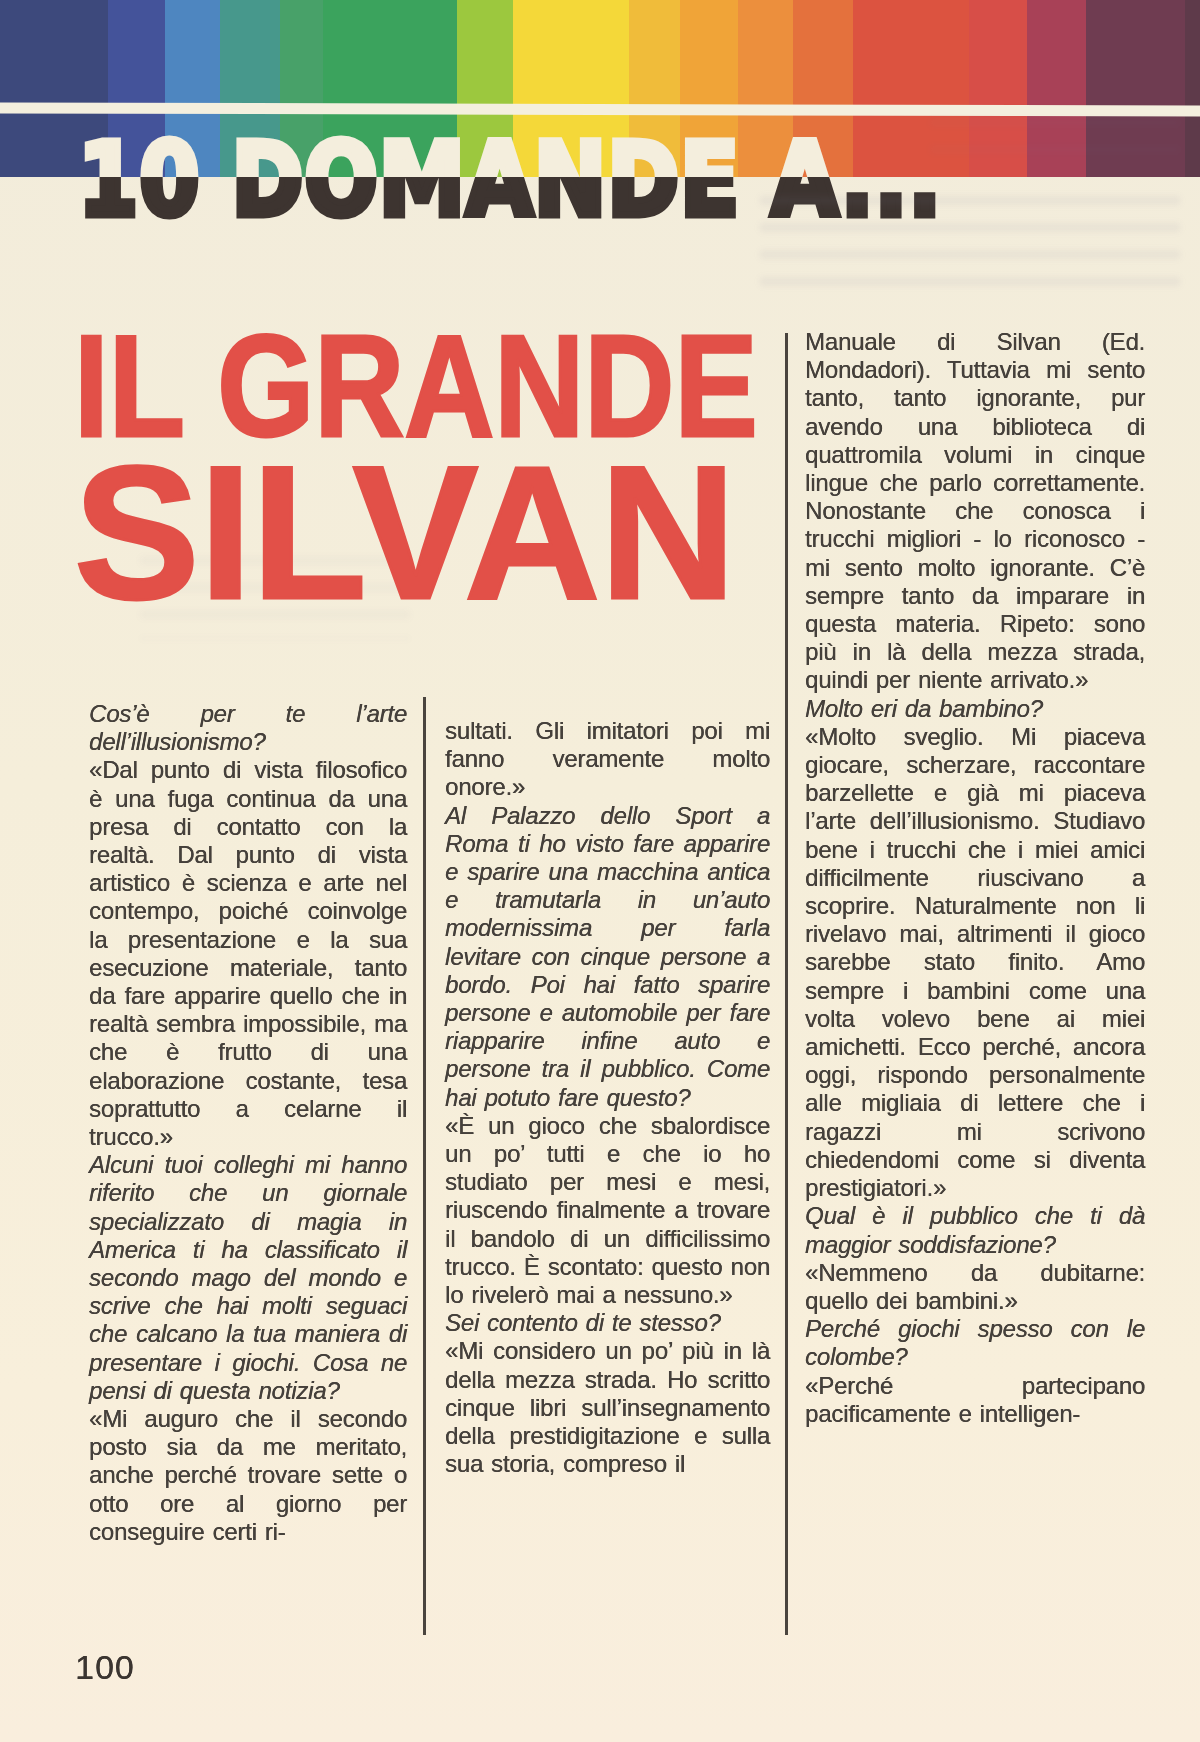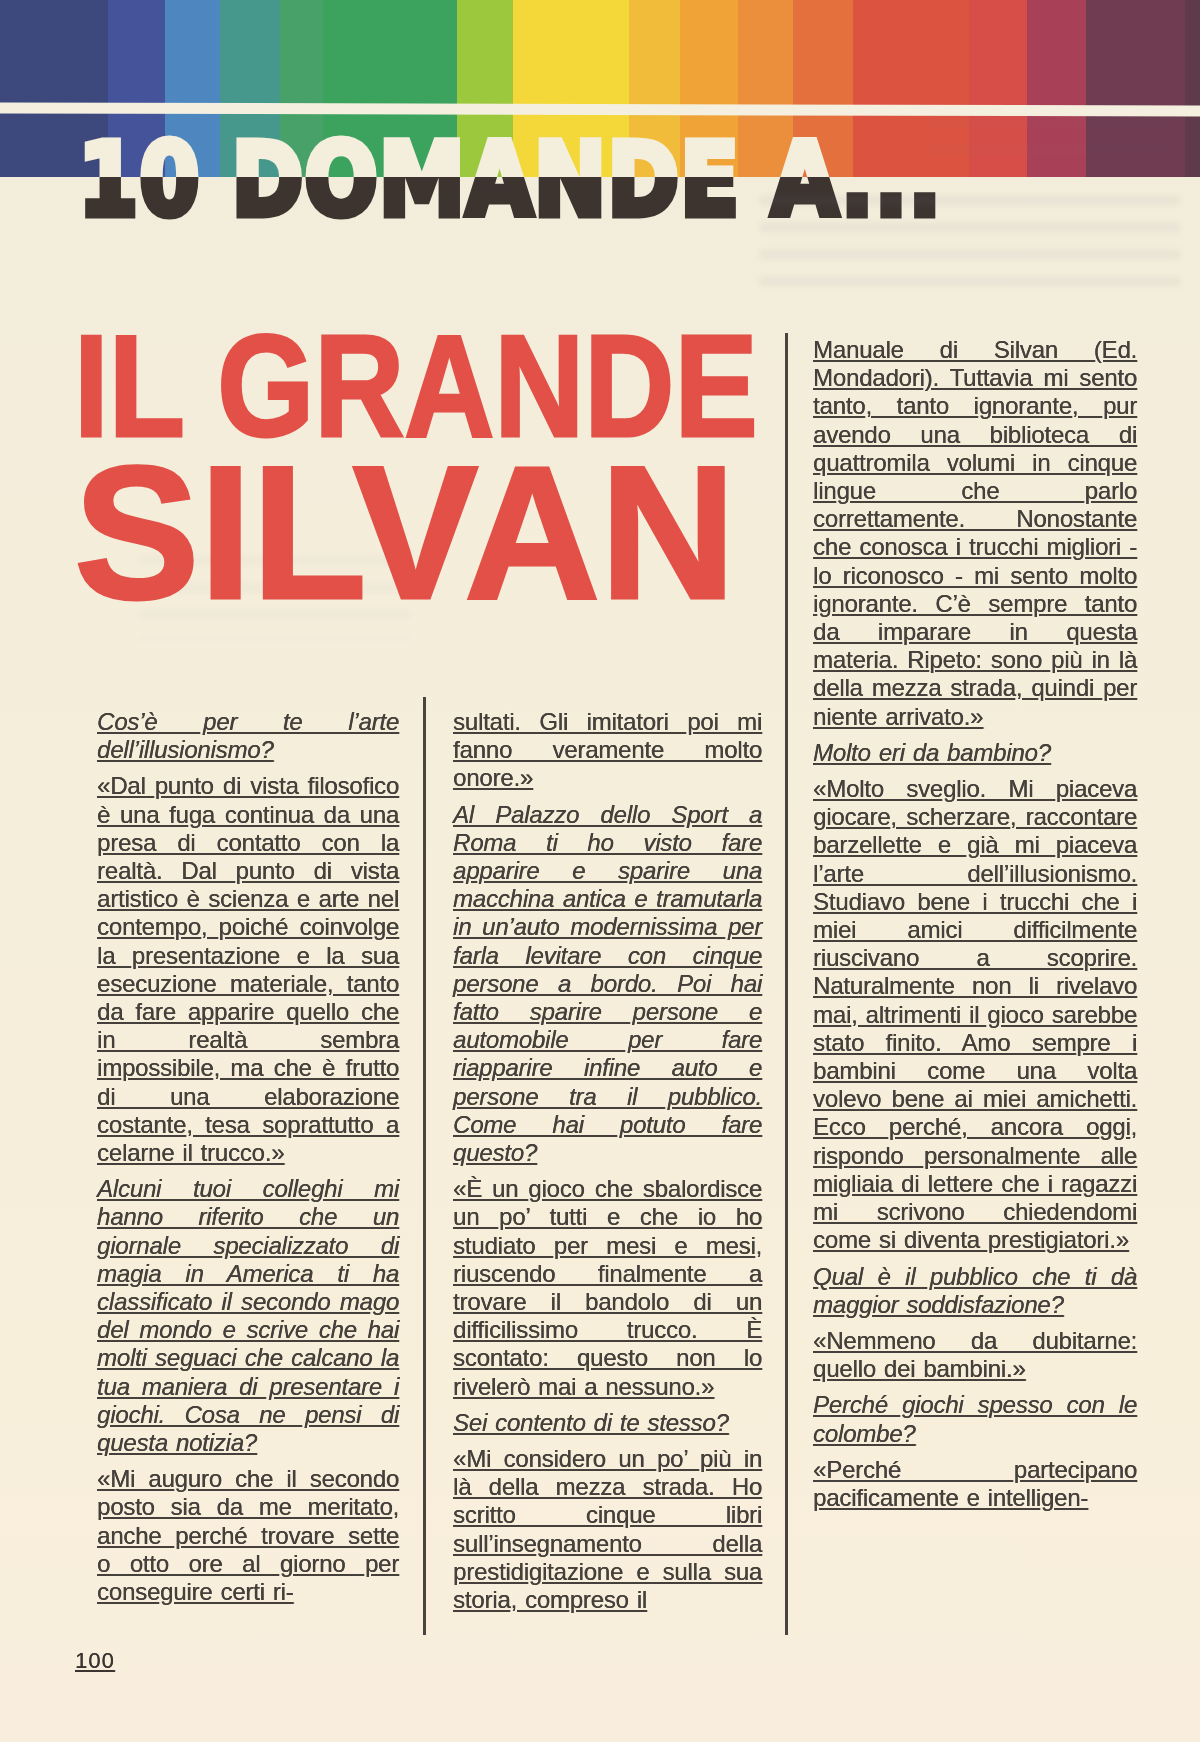--- a/index.html
+++ b/index.html
@@ -45,34 +45,33 @@
   .title-line.l1{left:74px;top:314px;font-size:145px;transform:scale(0.86,1);}
   .title-line.l2{left:74px;top:437px;font-size:190px;transform:scale(0.99,1);}
   
   .col{
     position:absolute;
     font-size:24px;line-height:28.2px;
     color:#45403b;
     letter-spacing:-0.2px;word-spacing:1.5px;
     text-shadow:0.3px 0 0 currentColor;
   }
-  .col p{margin:8px;text-align:justify;text-decoration:underline;}
+  .col p{margin:0;text-align:justify;}
   .col p.q{font-style:italic;}
   .col1{left:89px;top:700px;width:318px;}
-  .col2{left:445px;top:700px;width:325px;}
+  .col2{left:445px;top:717px;width:325px;}
   .col3{left:805px;top:328px;width:340px;}
   .rule{position:absolute;width:3px;background:#4a443e;}
   .rule.r1{left:423px;top:697px;height:938px;}
   .rule.r2{left:785px;top:333px;height:1302px;}
   
   .page-number{
     position:absolute;left:75px;top:1648px;
-    font-size:22px;color:#3b3531;letter-spacing:1px;
+    font-size:34px;color:#3b3531;letter-spacing:1px;
     text-shadow:0.3px 0 0 currentColor;
-    text-decoration:underline;
   }
 </style>
 </head>
 <body>
 
 <div class="page">
 
   <div class="banner">
     <div class="stripes">
         <div class="stripe" style="background: rgb(61, 73, 124); width: 108px;"></div>

